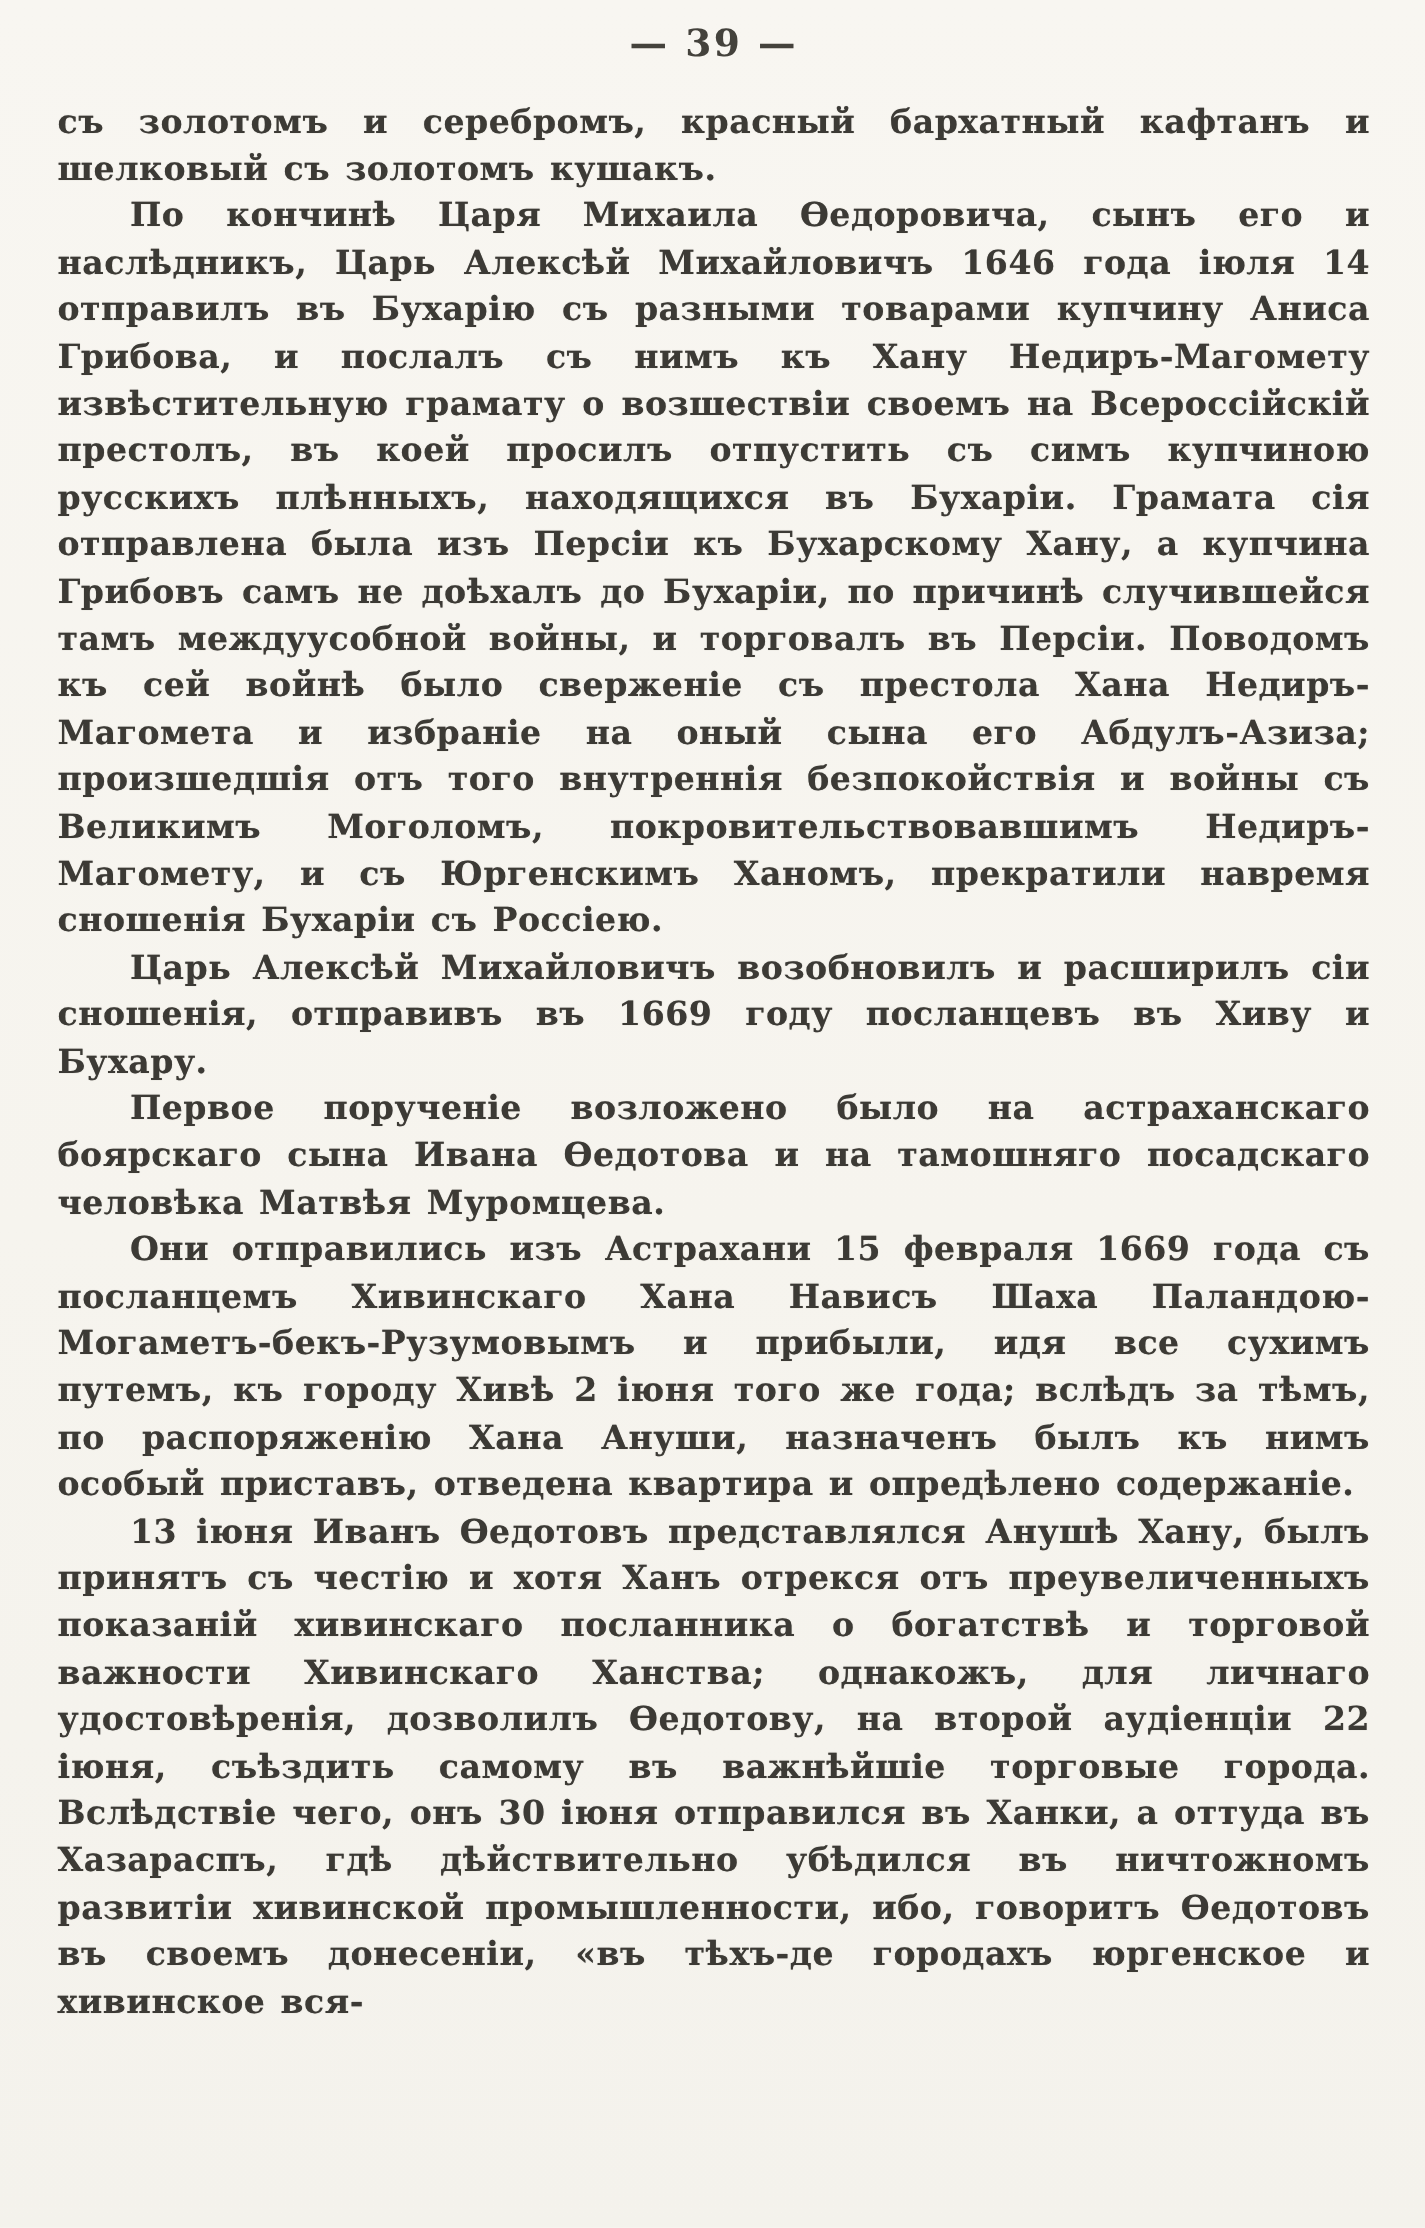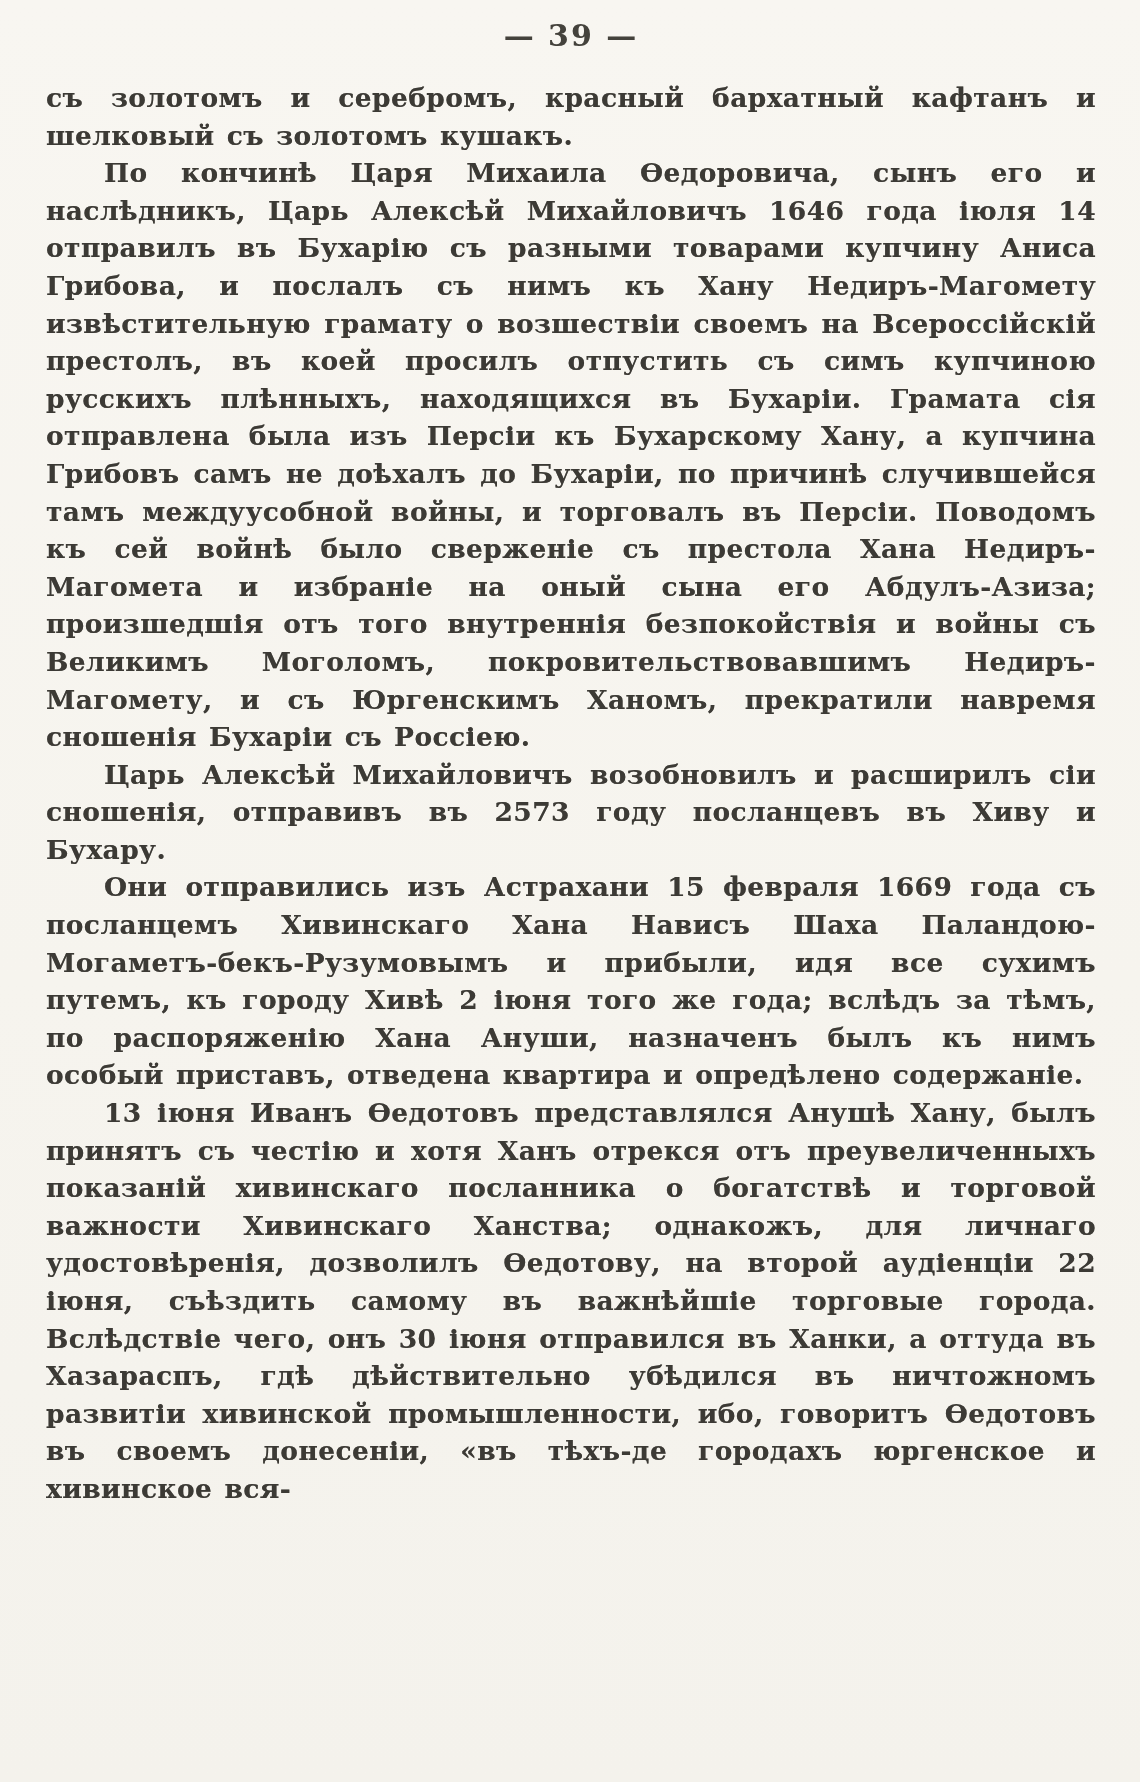--- a/index.html
+++ b/index.html
@@ -47,17 +47,18 @@
 </style>
 </head>
 <body>
 
 <div class="page">
   <div class="page-header">—  39  —</div>
 
   <div class="text-block">
     <p class="no-indent">съ золотомъ и серебромъ, красный бархатный кафтанъ и шелковый съ золотомъ кушакъ.</p>
     <p>По кончинѣ Царя Михаила Ѳедоровича, сынъ его и наслѣдникъ, Царь Алексѣй Михайловичъ 1646 года іюля 14 отправилъ въ Бухарію съ разными товарами купчину Аниса Грибова, и послалъ съ нимъ къ Хану Недиръ-Магомету извѣстительную грамату о возшествіи своемъ на Всероссійскій престолъ, въ коей просилъ отпустить съ симъ купчиною русскихъ плѣнныхъ, находящихся въ Бухаріи. Грамата сія отправлена была изъ Персіи къ Бухарскому Хану, а купчина Грибовъ самъ не доѣхалъ до Бухаріи, по причинѣ случившейся тамъ междуусобной войны, и торговалъ въ Персіи. Поводомъ къ сей войнѣ было сверженіе съ престола Хана Недиръ-Магомета и избраніе на оный сына его Абдулъ-Азиза; произшедшія отъ того внутреннія безпокойствія и войны съ Великимъ Моголомъ, покровительствовавшимъ Недиръ-Магомету, и съ Юргенскимъ Ханомъ, прекратили навремя сношенія Бухаріи съ Россіею.</p>
-    <p>Царь Алексѣй Михайловичъ возобновилъ и расширилъ сіи сношенія, отправивъ въ 2573 году посланцевъ въ Хиву и Бухару.</p>
+    <p>Царь Алексѣй Михайловичъ возобновилъ и расширилъ сіи сношенія, отправивъ въ 1669 году посланцевъ въ Хиву и Бухару.</p>
+    <p>Первое порученіе возложено было на астраханскаго боярскаго сына Ивана Ѳедотова и на тамошняго посадскаго человѣка Матвѣя Муромцева.</p>
     <p>Они отправились изъ Астрахани 15 февраля 1669 года съ посланцемъ Хивинскаго Хана Нависъ Шаха Паландою-Могаметъ-бекъ-Рузумовымъ и прибыли, идя все сухимъ путемъ, къ городу Хивѣ 2 іюня того же года; вслѣдъ за тѣмъ, по распоряженію Хана Ануши, назначенъ былъ къ нимъ особый приставъ, отведена квартира и опредѣлено содержаніе.</p>
     <p>13 іюня Иванъ Ѳедотовъ представлялся Анушѣ Хану, былъ принятъ съ честію и хотя Ханъ отрекся отъ преувеличенныхъ показаній хивинскаго посланника о богатствѣ и торговой важности Хивинскаго Ханства; однакожъ, для личнаго удостовѣренія, дозволилъ Ѳедотову, на второй аудіенціи 22 іюня, съѣздить самому въ важнѣйшіе торговые города. Вслѣдствіе чего, онъ 30 іюня отправился въ Ханки, а оттуда въ Хазараспъ, гдѣ дѣйствительно убѣдился въ ничтожномъ развитіи хивинской промышленности, ибо, говоритъ Ѳедотовъ въ своемъ донесеніи, «въ тѣхъ-де городахъ юргенское и хивинское вся-</p>
   </div>
 </div>
 
 </body></html>

